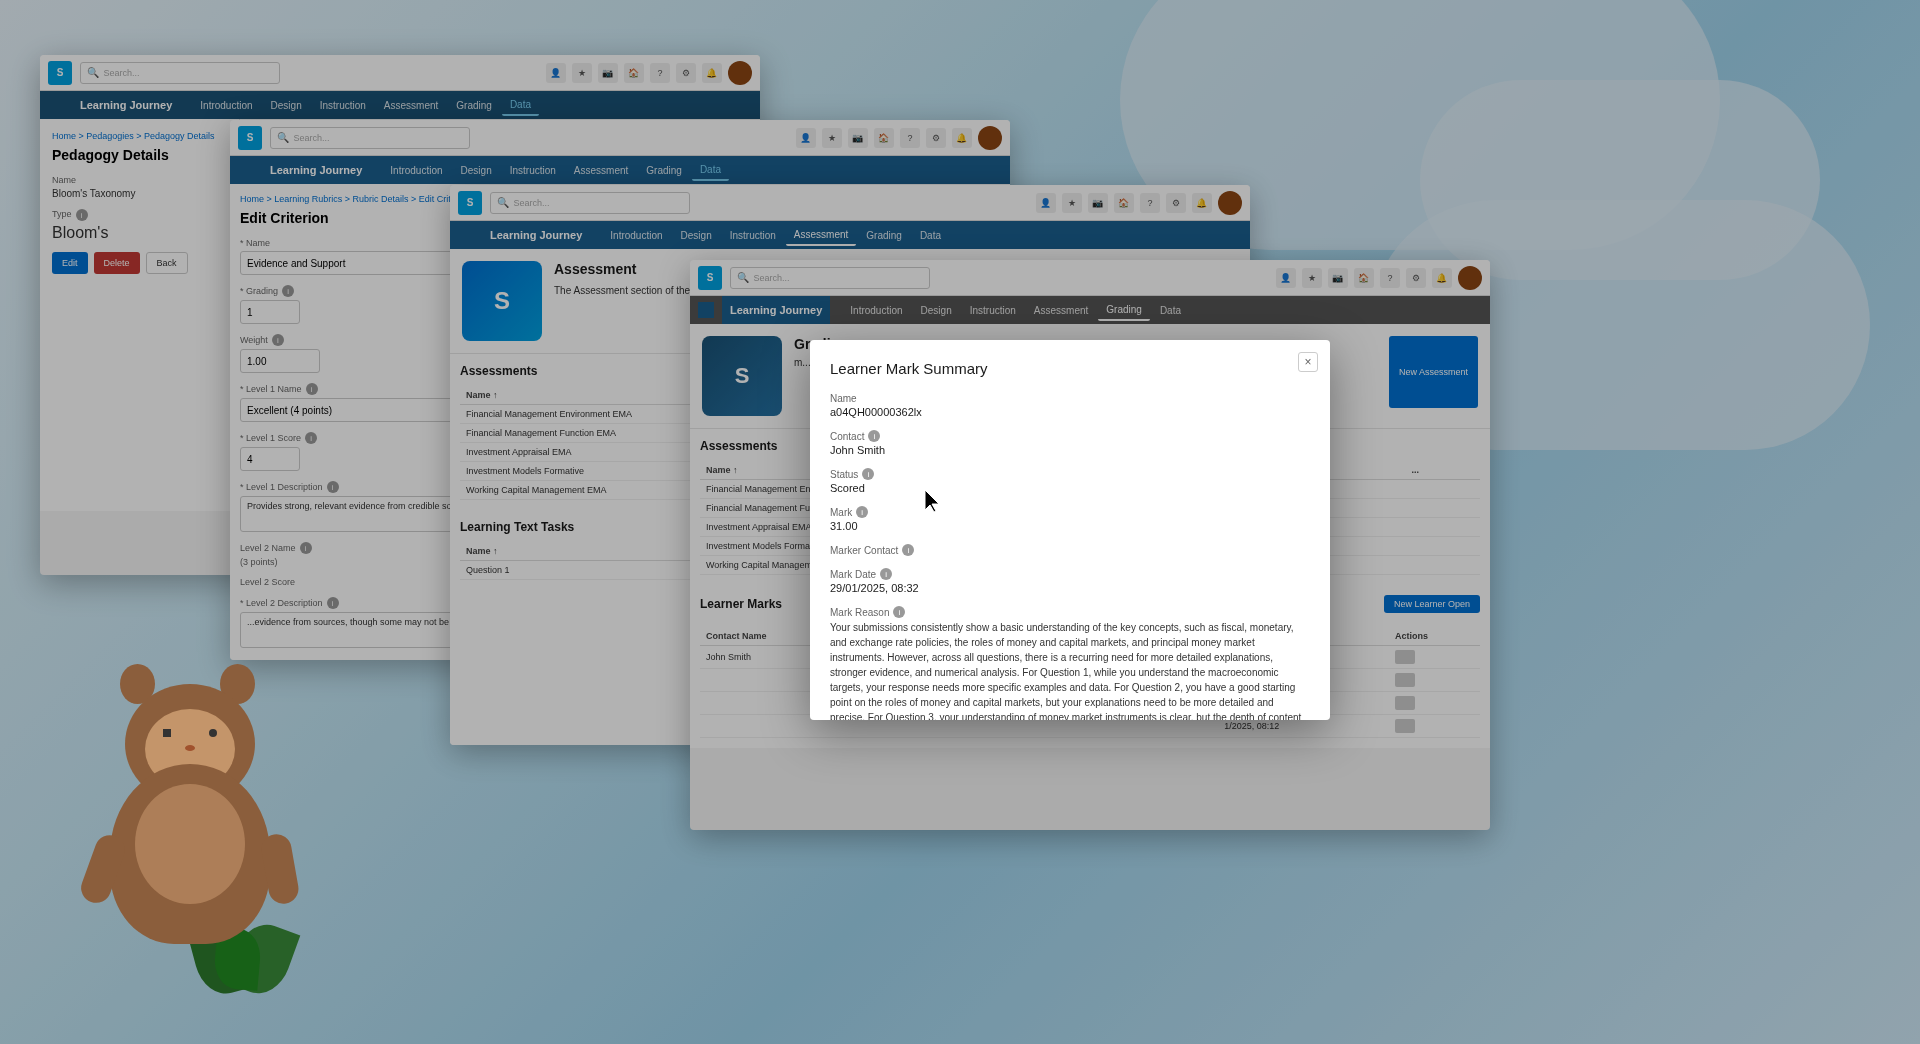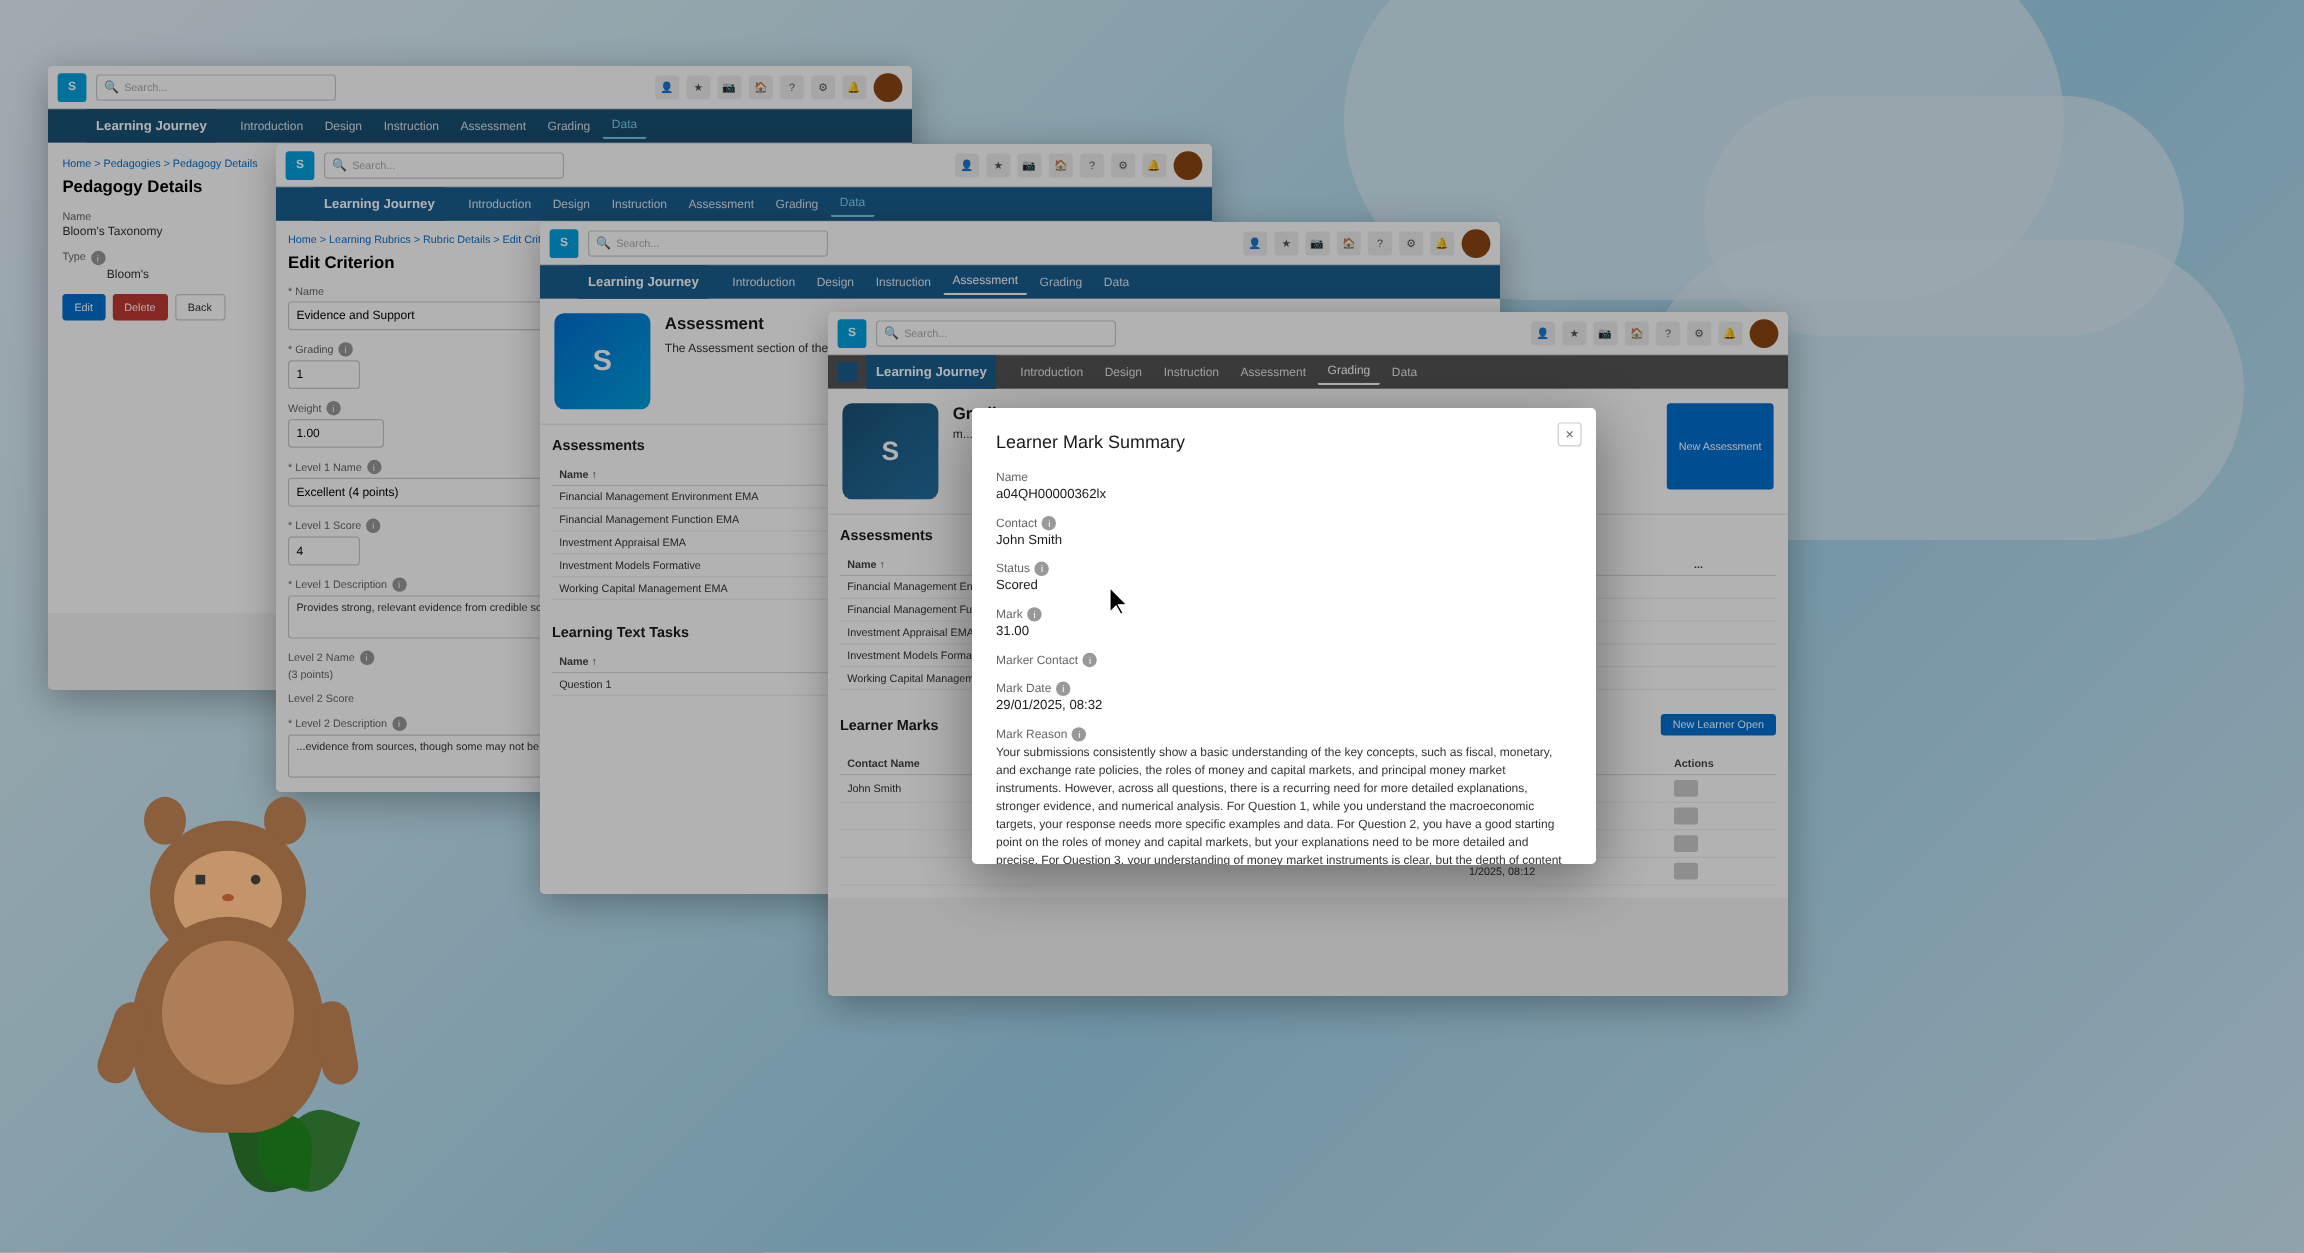--- a/index.html
+++ b/index.html
@@ -565,21 +565,21 @@
       <div class="page-title">Pedagogy Details</div>
       <div class="form-field">
         <div class="form-label">Name</div>
         <div style="font-size:10px;color:#333;">Bloom's Taxonomy</div>
       </div>
       <div class="form-field">
         <div class="form-label" style="display:flex;gap:4px;">
           <span>Type</span>
           <div class="info-icon">i</div>
         </div>
-        <div style="font-size:10px;color:#333;margin-left:37px;">Bloom's</div>
+        <div style="font-size:16px;color:#333;">Bloom's</div>
       </div>
       <div style="display:flex;gap:6px;margin-top:8px;">
         <button class="btn btn-primary">Edit</button>
         <button class="btn btn-danger">Delete</button>
         <button class="btn btn-secondary">Back</button>
       </div>
     </div>
     <div style="padding:12px;flex:1;overflow-y:auto;background:white;">
       <div class="objectives-section">
         <div class="objectives-title">

